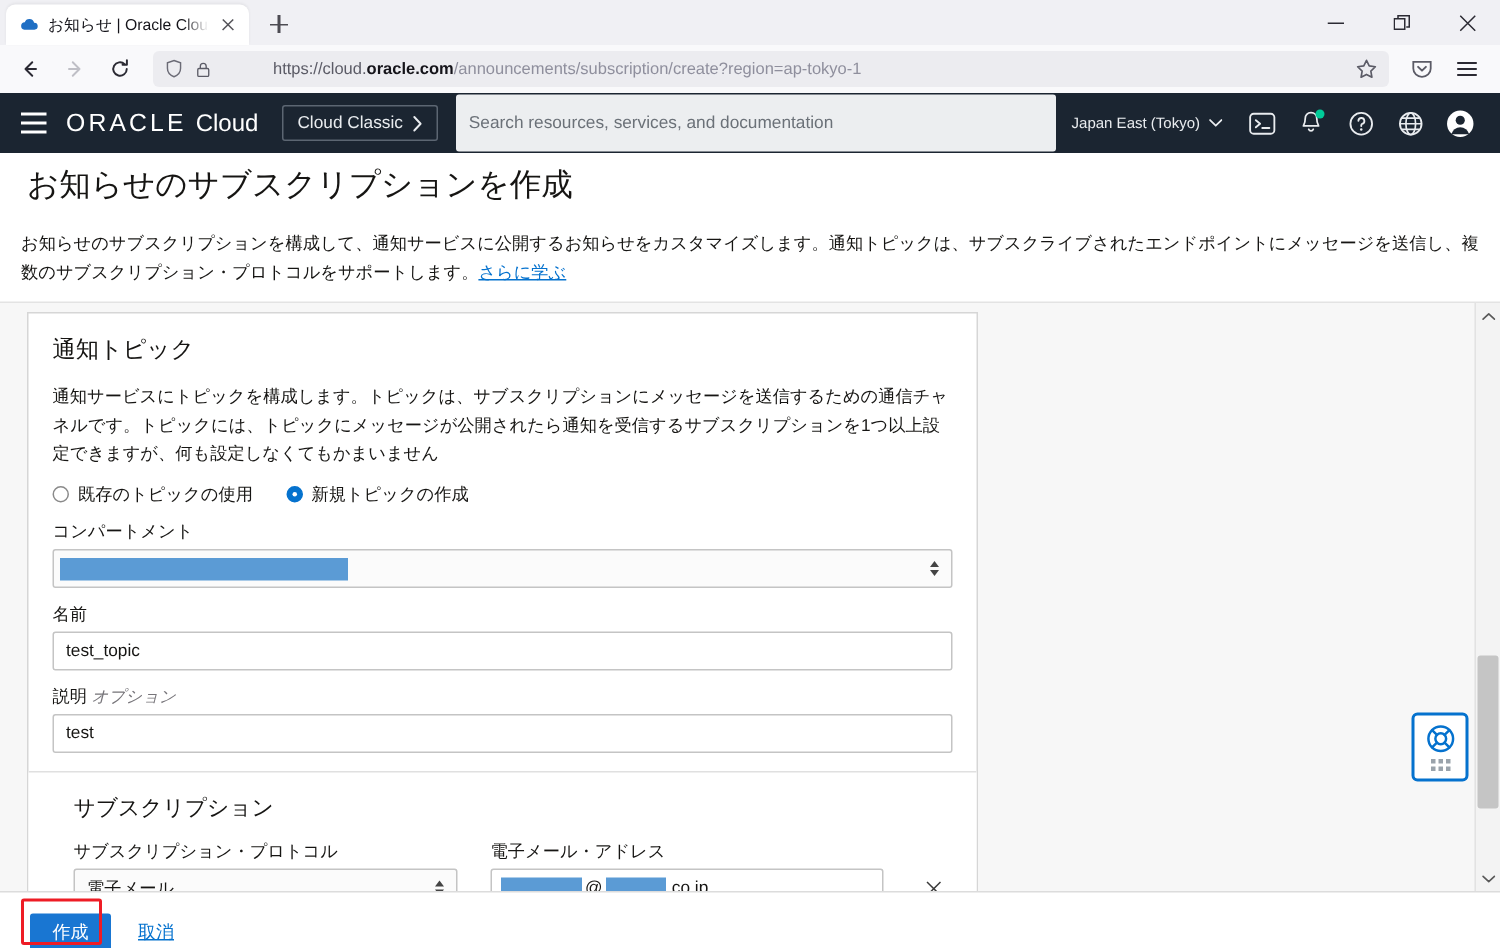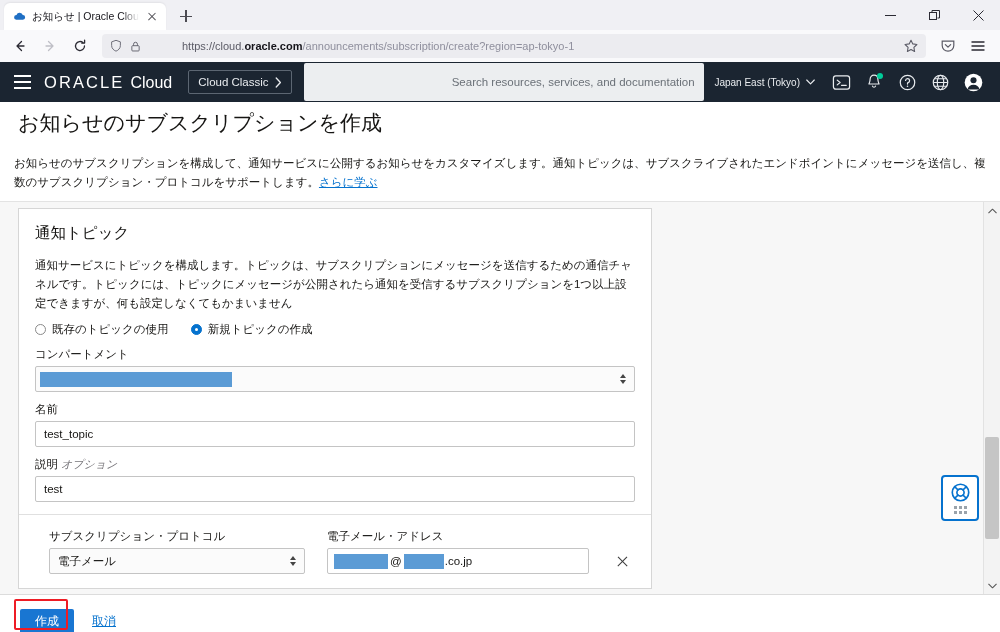--- a/index.html
+++ b/index.html
@@ -155,21 +155,20 @@
   }
   .oc-search {
     flex: 0 0 400px;
     height: 38px;
     background: #eceef0;
     border-radius: 2px;
     display: flex; align-items: center;
     padding: 0 9px;
     font-size: 11.5px;
     color: #6b7178;
-    justify-content: flex-end;
   }
   .oc-right {
     margin-left: auto;
     display: flex; align-items: center; gap: 3px;
   }
   .region-sel {
     color: #e9ecef; font-size: 10px;
     display: flex; align-items: center; gap: 6px;
     padding: 0 8px; height: 30px; text-align: right;
   }
@@ -562,20 +561,21 @@
       </div>
 
       <div class="field">
         <span class="field-label"><span>説明</span><span class="opt">オプション</span></span>
         <div class="inp">
           <span>test</span>
         </div>
       </div>
 
       <div class="subpanel">
+        <h3 class="subpanel-h3">サブスクリプション</h3>
         <div class="sub-row">
           <div class="sub-col-proto">
             <span class="field-label">サブスクリプション・プロトコル</span>
             <div class="sel">
               <span class="sel-val" style="padding-left:4px">電子メール</span>
               <span class="spinner">
                   <i class="up"></i>
                   <i class="dn"></i>
                 </span>
             </div>

